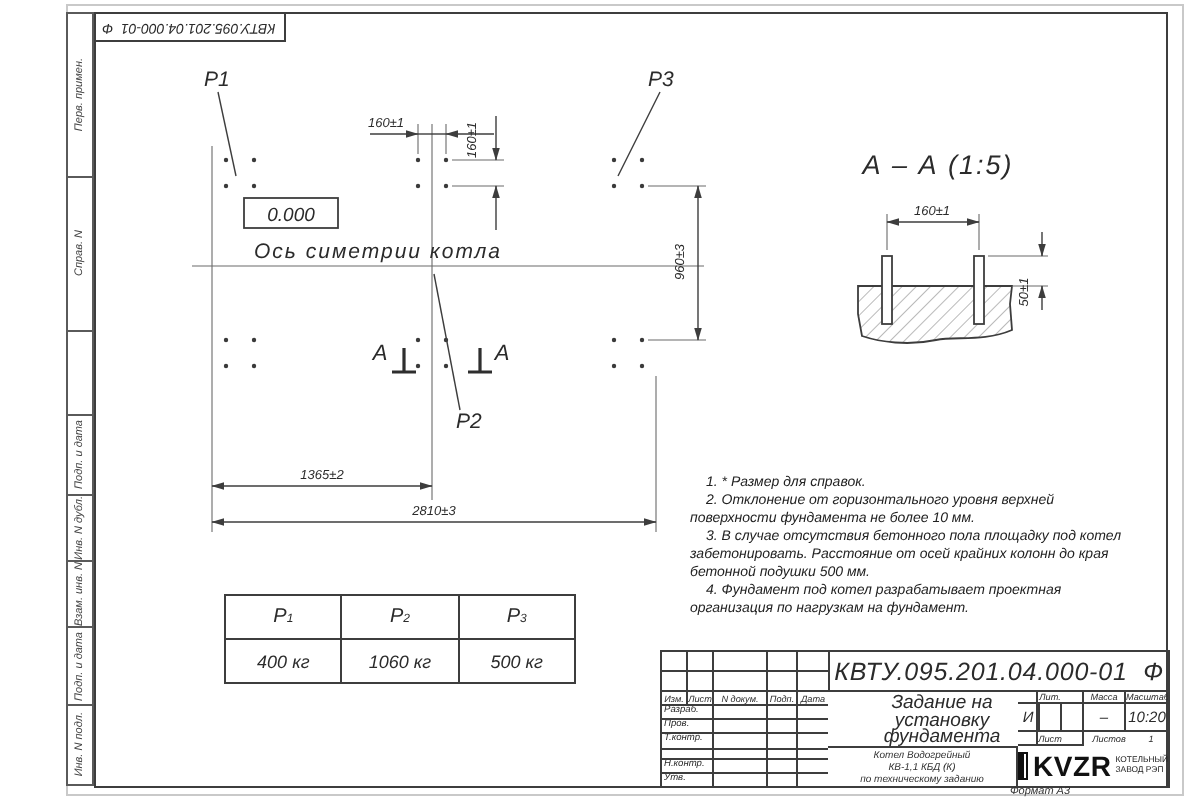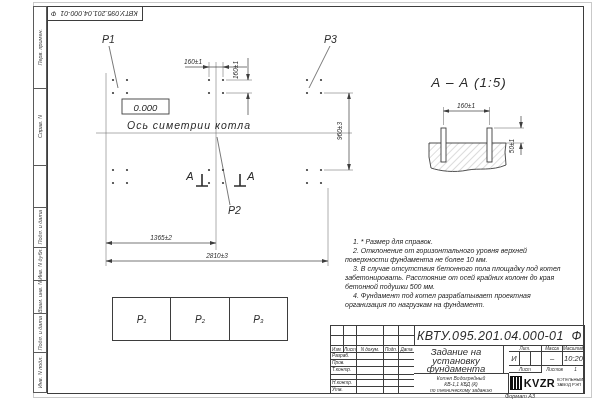--- a/index.html
+++ b/index.html
@@ -32,31 +32,31 @@
   .tb{position:absolute;box-sizing:border-box;}
   .cell{box-sizing:border-box;border-right:1px solid #3d3d3d;border-bottom:1px solid #3d3d3d;overflow:hidden;}
   #tb-doc{left:83px;top:0;width:170px;height:20px;border-left:1px solid #3d3d3d;border-bottom:1px solid #3d3d3d;
      display:flex;align-items:center;justify-content:center;font-size:12.5px;letter-spacing:.4px;white-space:pre;}
   #tb-rev{left:0;top:0;width:83px;height:20px;display:grid;grid-template-columns:13px 13px 27px 15px 15px;grid-template-rows:10px 10px;}
   #tb-hdr{left:0;top:20px;width:83px;height:7px;display:grid;grid-template-columns:13px 13px 27px 15px 15px;}
   #tb-hdr div{font-size:4.6px;text-align:center;line-height:7px;}
   #tb-roles{left:0;top:27px;width:83px;height:40px;display:flex;flex-direction:column;}
   .role-row{flex:1;display:grid;grid-template-columns:26px 27px 15px 15px;}
   .role-row div{font-size:4.8px;line-height:6.2px;padding-left:1px;}
-  #tb-title{left:78px;top:20px;width:95px;height:27px;border-right:1px solid #3d3d3d;text-align:center;font-size:9.5px;line-height:8.6px;padding-top:2px;box-sizing:border-box;}
+  #tb-title{left:93px;top:20px;width:95px;height:27px;border-right:1px solid #3d3d3d;text-align:center;font-size:9.5px;line-height:8.6px;padding-top:2px;box-sizing:border-box;}
   #tb-sub{left:83px;top:47px;width:95px;height:20px;border-right:1px solid #3d3d3d;border-top:1px solid #3d3d3d;text-align:center;font-size:5px;line-height:6px;padding-top:1px;box-sizing:border-box;color:#333;}
   #tb-r1{left:178px;top:20px;width:75px;height:6px;display:grid;grid-template-columns:33px 21px 21px;}
   #tb-r1 div{font-size:4.6px;text-align:center;line-height:6px;}
   #tb-r2{left:178px;top:26px;width:75px;height:14px;display:grid;grid-template-columns:11px 11px 11px 21px 21px;}
   #tb-r2 div{font-size:7.5px;text-align:center;line-height:14px;}
   #tb-r3{left:178px;top:40px;width:75px;height:7px;display:grid;grid-template-columns:33px 25px 17px;}
   #tb-r3 div{font-size:4.6px;line-height:7px;text-align:center;}
   #tb-logo{left:178px;top:47px;width:75px;height:20px;display:flex;align-items:center;justify-content:center;gap:2px;font-style:normal;}
   #logo-mark{width:10px;height:12px;background:repeating-linear-gradient(90deg,#111 0 2px,#fff 2px 3px);border:1px solid #111;}
-  #logo-text{font-weight:900;font-size:11px;letter-spacing:.3px;color:#111;}
+  #logo-text{font-weight:900;font-size:14px;letter-spacing:.3px;color:#111;}
   #logo-cap{display:flex;flex-direction:column;font-size:4.2px;line-height:4.6px;color:#222;}
   #format-label{left:460px;top:392.5px;width:120px;text-align:center;font-size:5.5px;font-style:italic;color:#333;}
   
   svg{position:absolute;left:0;top:0;}
   svg text{font-family:"Liberation Sans",sans-serif;font-style:italic;fill:#2b2b2b;}
   .thin{stroke:#6a6a6a;stroke-width:.55;fill:none;}
   .dim{stroke:#3d3d3d;stroke-width:.7;fill:none;}
   .cut{stroke:#2e2e2e;stroke-width:1.6;fill:none;}
 </style>
 </head>
@@ -104,20 +104,25 @@
     <p>3. В случае отсутствия бетонного пола площадку под котел забетонировать. Расстояние от осей крайних колонн до края бетонной подушки 500 мм.</p>
     <p>4. Фундамент под котел разрабатывает проектная организация по нагрузкам на фундамент.</p>
   </div>
 
   <table class="abs" id="load-table">
     <tbody>
         <tr>
       <td class="lt-head"><span>P</span><span class="sub">1</span></td>
       <td class="lt-head"><span>P</span><span class="sub">2</span></td>
       <td class="lt-head"><span>P</span><span class="sub">3</span></td>
+    </tr>
+    <tr>
+      <td class="lt-val">400 кг</td>
+      <td class="lt-val">1060 кг</td>
+      <td class="lt-val">500 кг</td>
     </tr>
   </tbody>
     </table>
 
   <div class="abs" id="title-block">
     <div class="tb" id="tb-rev">
       <div class="cell"></div>
         <div class="cell"></div>
         <div class="cell"></div>
         <div class="cell"></div>

